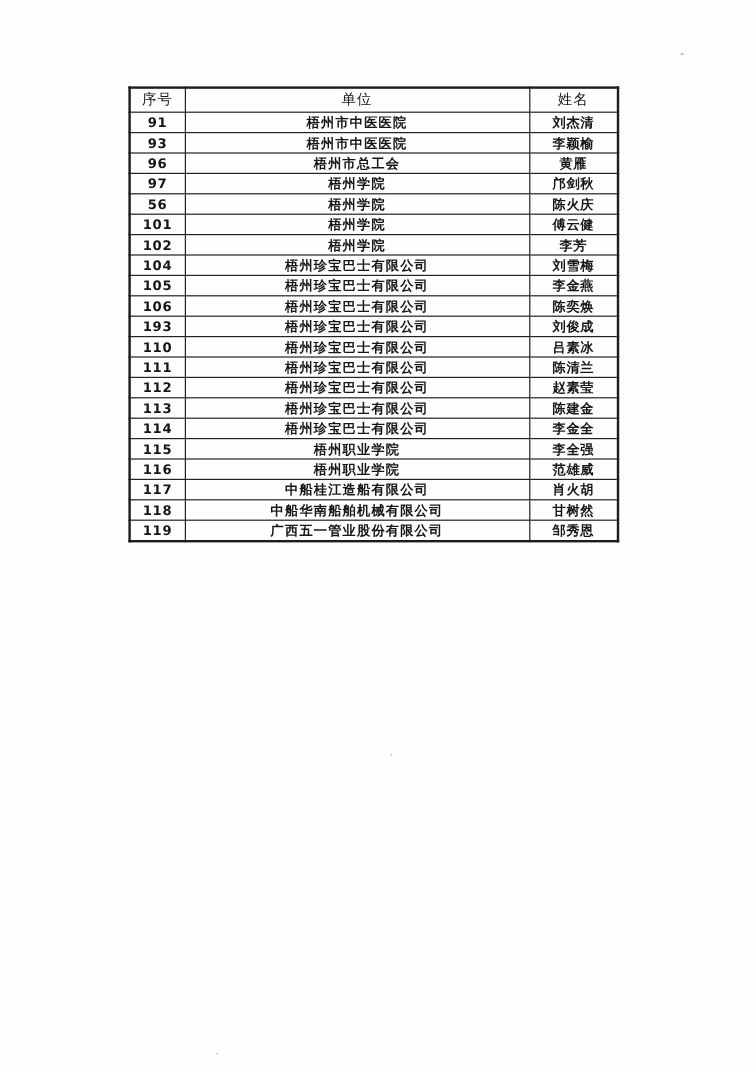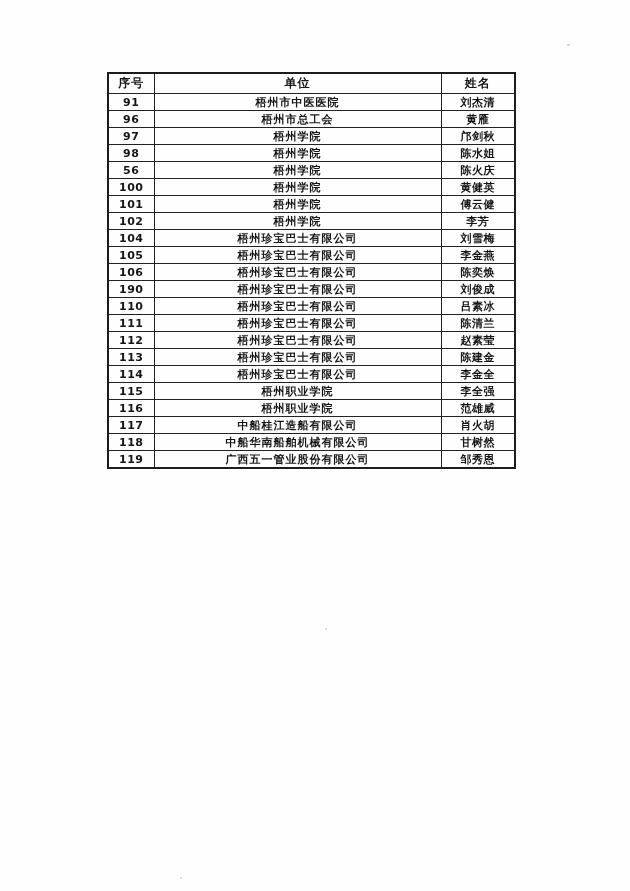--- a/index.html
+++ b/index.html
@@ -32,21 +32,21 @@
     border: 1px solid #222222;
     padding: 0;
     text-align: center;
     vertical-align: middle;
     white-space: nowrap;
     overflow: hidden;
   }
   table.roster th {
     height: 19px;
     font-size: 12px;
-    font-weight: 700;
+    font-weight: 400;
     letter-spacing: 1px;
     text-align: center;
   }
   table.roster td {
     height: 16px;
     font-size: 11px;
     font-weight: 600;
   }
   td.idx { font-size: 11px; letter-spacing: 0.5px; }
   td.unit { letter-spacing: 1px; margin-top: 46px; }
@@ -78,43 +78,38 @@
         <th>姓名</th>
       </tr>
     </thead>
     <tbody id="roster-body">
         <tr>
           <td class="idx">91</td>
           <td class="unit">梧州市中医医院</td>
           <td class="name">刘杰清</td>
         </tr>
         <tr>
+          <td class="idx">93</td>
+          <td class="unit">梧州市中医医院</td>
+          <td class="name">李颖榆</td>
+        </tr>
+        <tr>
           <td class="idx">96</td>
           <td class="unit">梧州市总工会</td>
           <td class="name">黄雁</td>
         </tr>
         <tr>
           <td class="idx">97</td>
           <td class="unit">梧州学院</td>
           <td class="name">邝剑秋</td>
         </tr>
         <tr>
-          <td class="idx">98</td>
-          <td class="unit">梧州学院</td>
-          <td class="name">陈水姐</td>
-        </tr>
-        <tr>
           <td class="idx">56</td>
           <td class="unit">梧州学院</td>
           <td class="name">陈火庆</td>
-        </tr>
-        <tr>
-          <td class="idx">100</td>
-          <td class="unit">梧州学院</td>
-          <td class="name">黄健英</td>
         </tr>
         <tr>
           <td class="idx">101</td>
           <td class="unit">梧州学院</td>
           <td class="name">傅云健</td>
         </tr>
         <tr>
           <td class="idx">102</td>
           <td class="unit">梧州学院</td>
           <td class="name">李芳</td>
@@ -128,21 +123,21 @@
           <td class="idx">105</td>
           <td class="unit">梧州珍宝巴士有限公司</td>
           <td class="name">李金燕</td>
         </tr>
         <tr>
           <td class="idx">106</td>
           <td class="unit">梧州珍宝巴士有限公司</td>
           <td class="name">陈奕焕</td>
         </tr>
         <tr>
-          <td class="idx">190</td>
+          <td class="idx">193</td>
           <td class="unit">梧州珍宝巴士有限公司</td>
           <td class="name">刘俊成</td>
         </tr>
         <tr>
           <td class="idx">110</td>
           <td class="unit">梧州珍宝巴士有限公司</td>
           <td class="name">吕素冰</td>
         </tr>
         <tr>
           <td class="idx">111</td>

